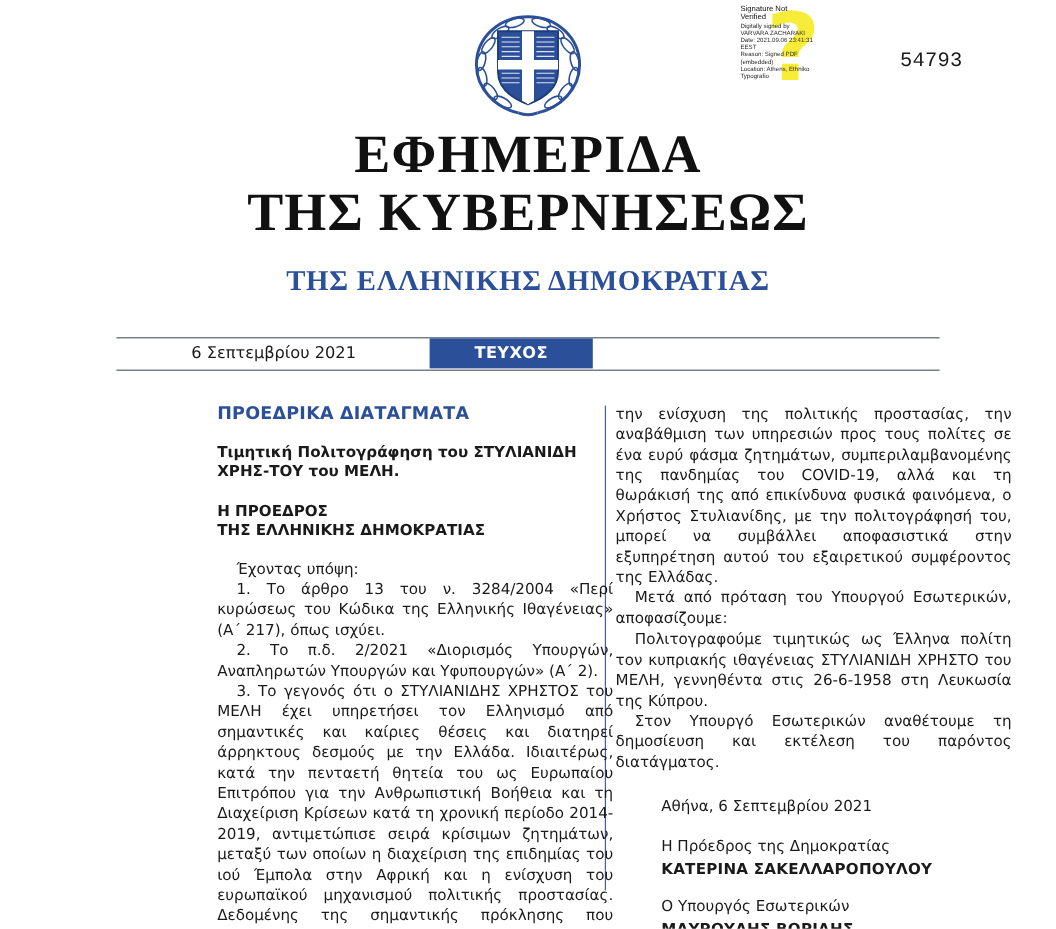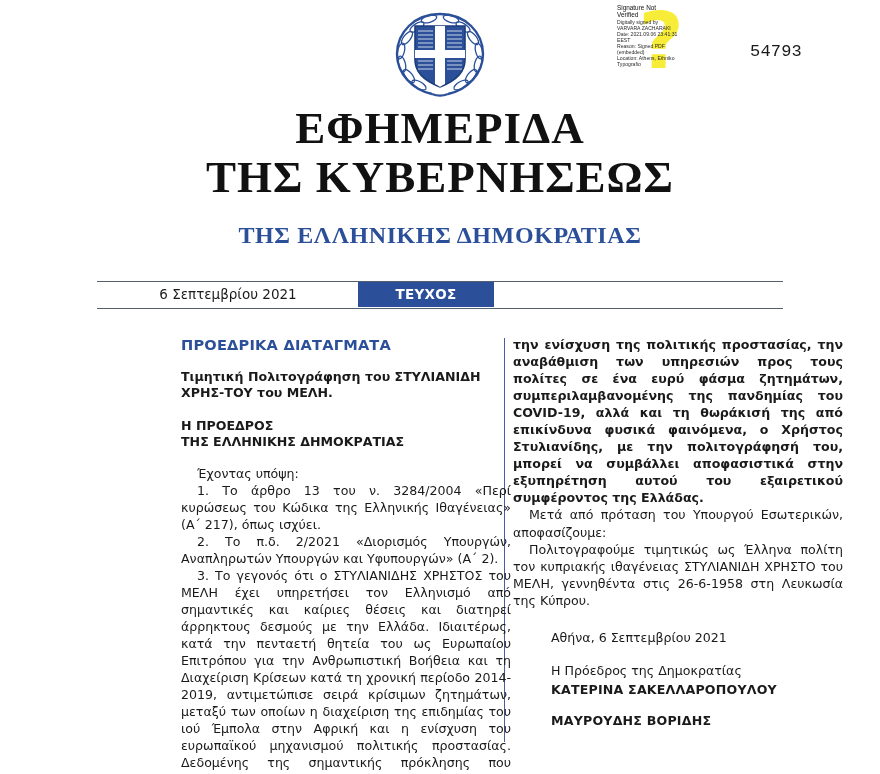--- a/index.html
+++ b/index.html
@@ -201,21 +201,21 @@
   .authority {
     font-weight: bold;
     margin: 0 0 14px 0;
     text-align: left;
     line-height: 16.4px;
   }
   p.body {
     margin: 0;
     text-indent: 16px;
   }
-  p.body.noindent { text-indent: 0; font-weight: bold; }
+  p.body.noindent { text-indent: 0; }
 
   
   .closing {
     margin-top: 20px;
     padding-left: 38px;
     text-align: left;
   }
   .closing .place-date { margin: 0 0 16px 0; }
   .sig-block { margin: 0 0 14px 0; }
   .sig-role { margin: 0; }
@@ -311,25 +311,27 @@
     <p class="body">Έχοντας υπόψη:</p>
     <p class="body">1. Το άρθρο 13 του ν. 3284/2004 «Περί κυρώσεως του Κώδικα της Ελληνικής Ιθαγένειας» (Α΄ 217), όπως ισχύει.</p>
     <p class="body">2. Το π.δ. 2/2021 «Διορισμός Υπουργών, Αναπληρωτών Υπουργών και Υφυπουργών» (Α΄ 2).</p>
     <p class="body">3. Το γεγονός ότι ο ΣΤΥΛΙΑΝΙΔΗΣ ΧΡΗΣΤΟΣ του ΜΕΛΗ έχει υπηρετήσει τον Ελληνισμό από σημαντικές και καίριες θέσεις και διατηρεί άρρηκτους δεσμούς με την Ελλάδα. Ιδιαιτέρως, κατά την πενταετή θητεία του ως Ευρωπαίου Επιτρόπου για την Ανθρωπιστική Βοήθεια και τη Διαχείριση Κρίσεων κατά τη χρονική περίοδο 2014-2019, αντιμετώπισε σειρά κρίσιμων ζητημάτων, μεταξύ των οποίων η διαχείριση της επιδημίας του ιού Έμπολα στην Αφρική και η ενίσχυση του ευρωπαϊκού μηχανισμού πολιτικής προστασίας. Δεδομένης της σημαντικής πρόκλησης που αντιμετωπίζει η χώρα μας για</p>
   </div>
 
   <div class="col col-right">
     <p class="body noindent">την ενίσχυση της πολιτικής προστασίας, την αναβάθμιση των υπηρεσιών προς τους πολίτες σε ένα ευρύ φάσμα ζητημάτων, συμπεριλαμβανομένης της πανδημίας του COVID-19, αλλά και τη θωράκισή της από επικίνδυνα φυσικά φαινόμενα, ο Χρήστος Στυλιανίδης, με την πολιτογράφησή του, μπορεί να συμβάλλει αποφασιστικά στην εξυπηρέτηση αυτού του εξαιρετικού συμφέροντος της Ελλάδας.</p>
     <p class="body">Μετά από πρόταση του Υπουργού Εσωτερικών, αποφασίζουμε:</p>
     <p class="body">Πολιτογραφούμε τιμητικώς ως Έλληνα πολίτη τον κυπριακής ιθαγένειας ΣΤΥΛΙΑΝΙΔΗ ΧΡΗΣΤΟ του ΜΕΛΗ, γεννηθέντα στις 26-6-1958 στη Λευκωσία της Κύπρου.</p>
+    <p class="body">Στον Υπουργό Εσωτερικών αναθέτουμε τη δημοσίευση και εκτέλεση του παρόντος διατάγματος.</p>
 
     <div class="closing">
       <p class="place-date">Αθήνα, 6 Σεπτεμβρίου 2021</p>
       <div class="sig-block">
         <p class="sig-role">Η Πρόεδρος της Δημοκρατίας</p>
         <p class="sig-name">ΚΑΤΕΡΙΝΑ ΣΑΚΕΛΛΑΡΟΠΟΥΛΟΥ</p>
       </div>
       <div class="sig-block">
+        <p class="sig-role">Ο Υπουργός Εσωτερικών</p>
         <p class="sig-name">ΜΑΥΡΟΥΔΗΣ ΒΟΡΙΔΗΣ</p>
       </div>
     </div>
   </div>
 </div>
 
 </body></html>

